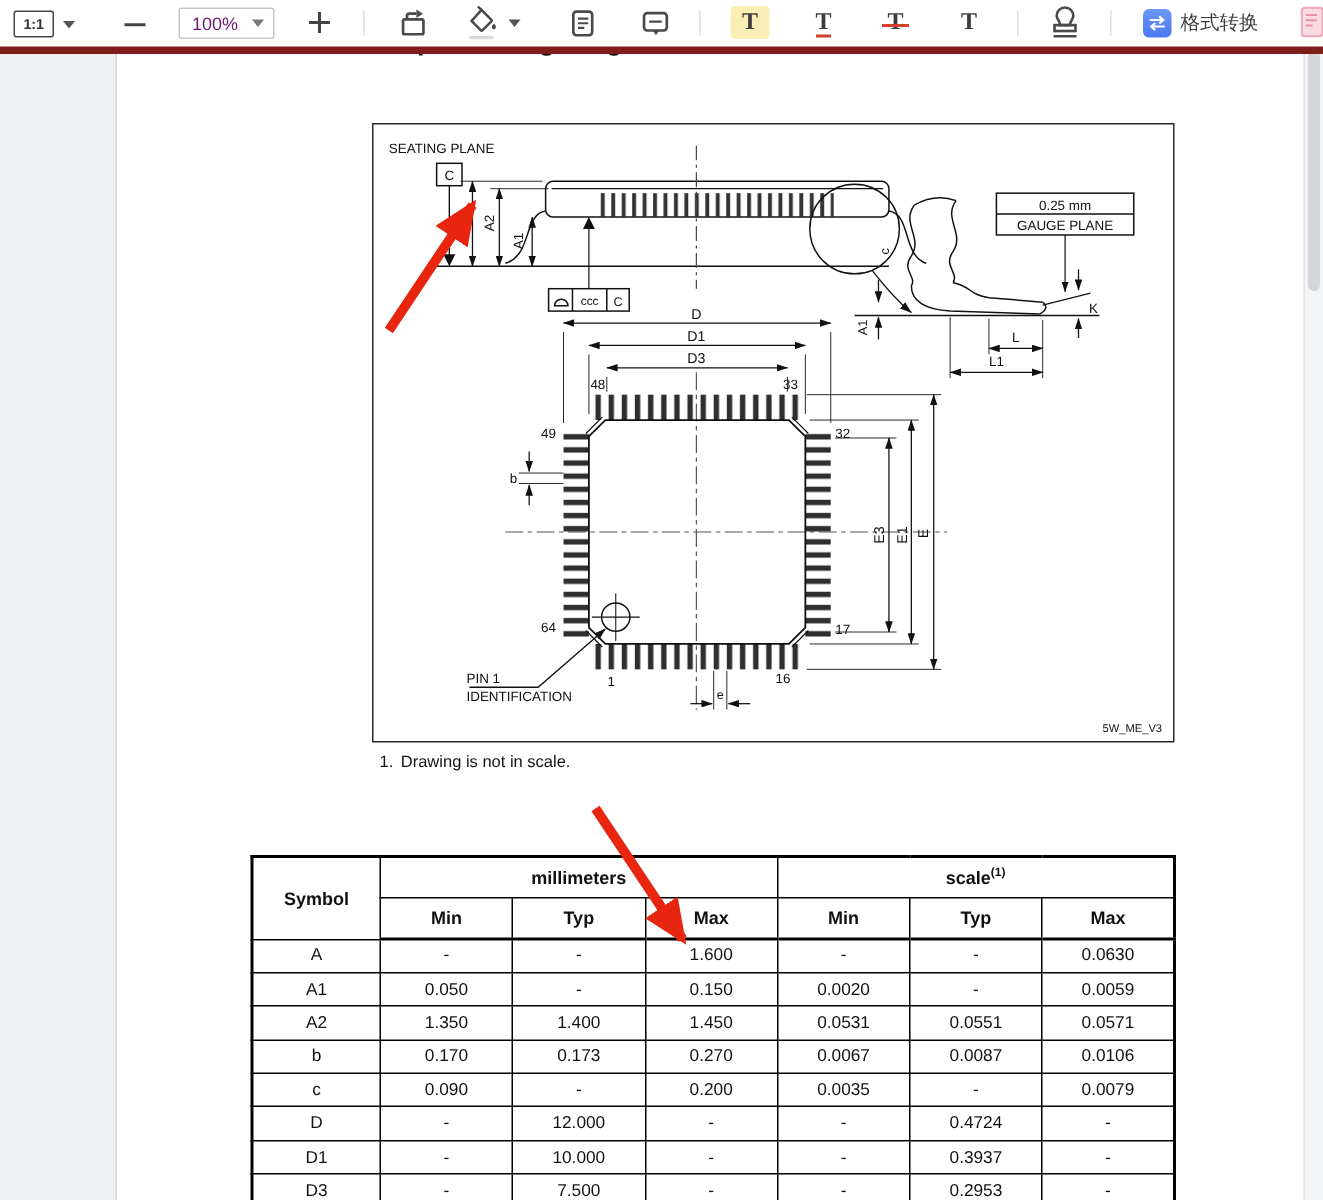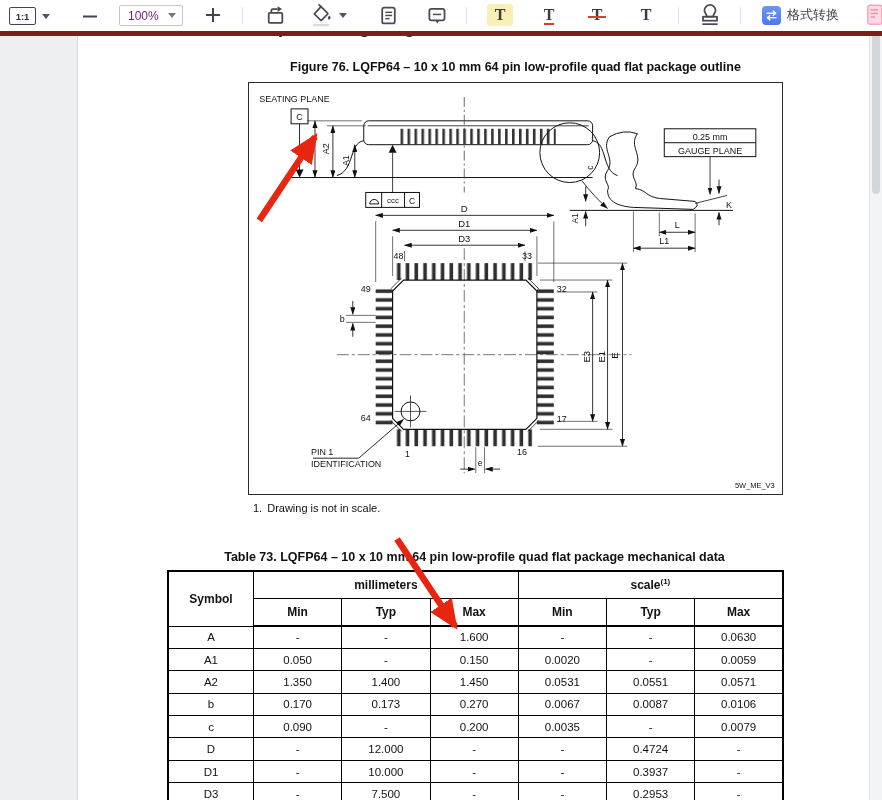--- a/index.html
+++ b/index.html
@@ -173,21 +173,20 @@
     </div>
   </div>
 
   <div class="viewer">
     <div class="gutter"></div>
 
     <div class="page">
 
       <div class="clipped-heading">packaging</div>
 
-      <div class="fig-title">Figure 76. LQFP64 – 10 x 10 mm 64 pin low-profile quad flat package outline</div>
 
       <div class="figbox">
         <svg width="533" height="411" viewBox="0 0 535 413">
           <defs>
             <marker id="m" markerWidth="9" markerHeight="6" refX="8.5" refY="3" orient="auto-start-reverse">
               <path d="M0,0L9,3L0,6Z" fill="#111"></path>
             </marker>
             <marker id="mr" markerWidth="4.6" markerHeight="4" refX="3.9" refY="2" orient="auto">
               <path d="M0,0L4.6,2L0,4Z" fill="#e8250e"></path>
             </marker>
@@ -333,21 +332,20 @@
           <text x="528" y="407" font-size="7.5" text-anchor="end" fill="#333">5W_ME_V3</text>
 
           <line x1="10" y1="138" x2="66" y2="54" stroke="#e8250e" stroke-width="6.5" marker-end="url(#mr)"></line>
         </svg>
       </div>
 
       <div class="fig-note">
         <span>1.</span><span class="nt">Drawing is not in scale.</span>
       </div>
 
-      <div class="tbl-title">Table 73. LQFP64 – 10 x 10 mm 64 pin low-profile quad flat package mechanical data</div>
 
       <table class="mech">
         <colgroup>
           <col style="width:85.5px">
           <col style="width:88.25px">
             <col style="width:88.25px">
             <col style="width:88.25px">
           <col style="width:88.25px">
             <col style="width:88.25px">
             <col style="width:88.25px">

